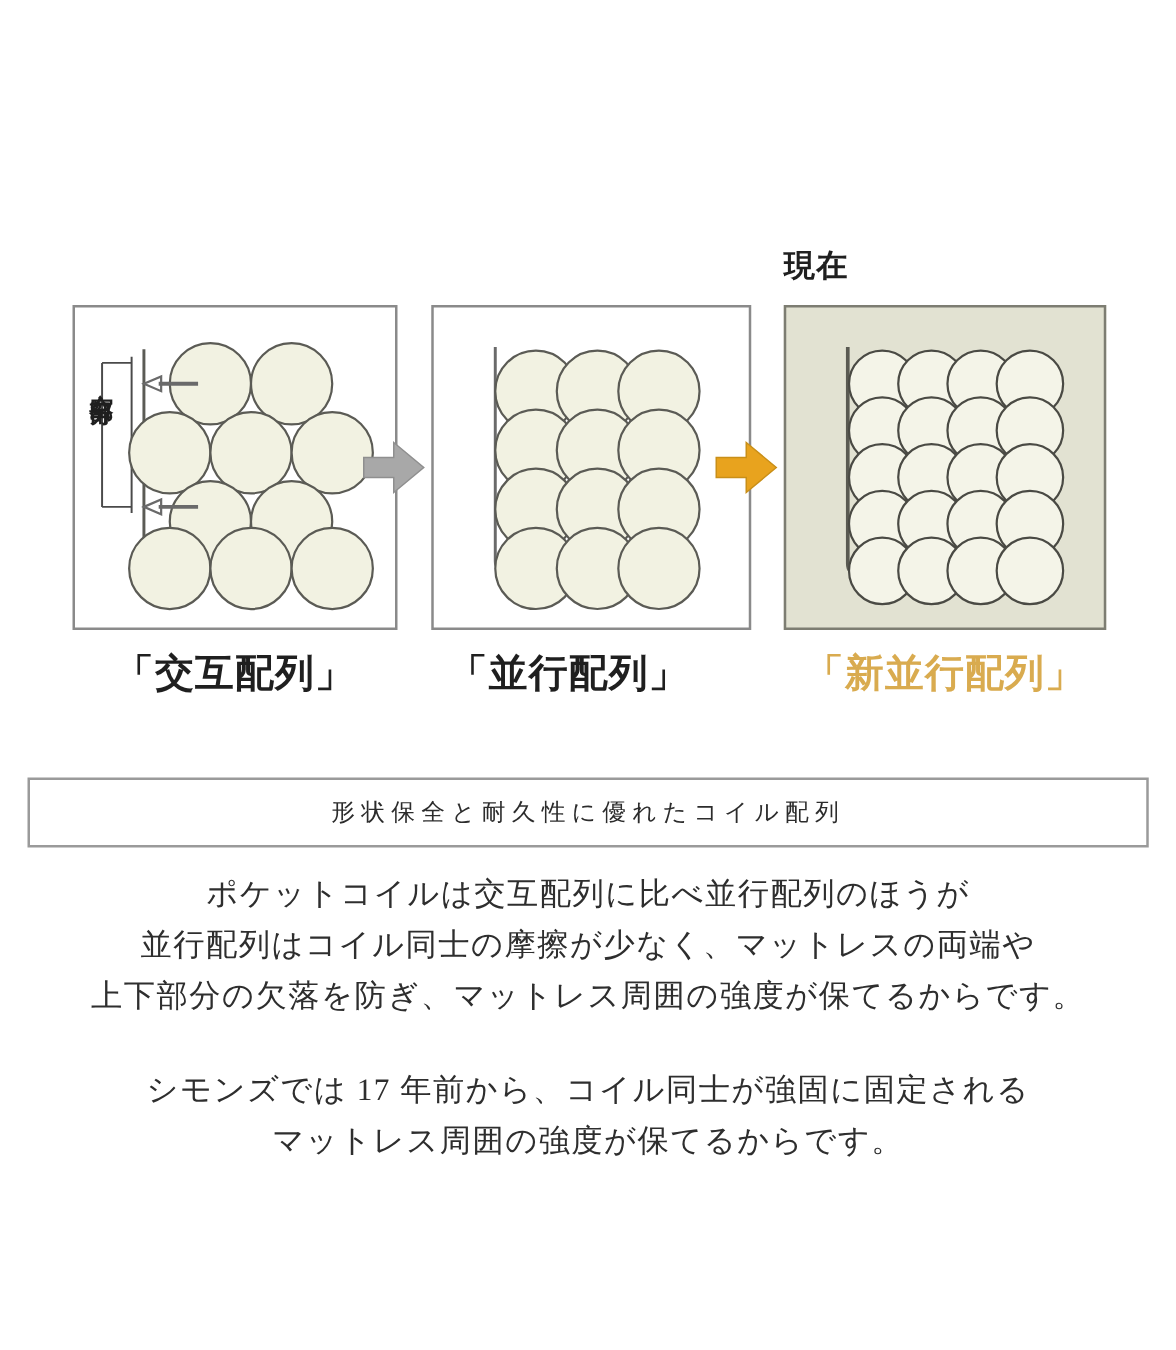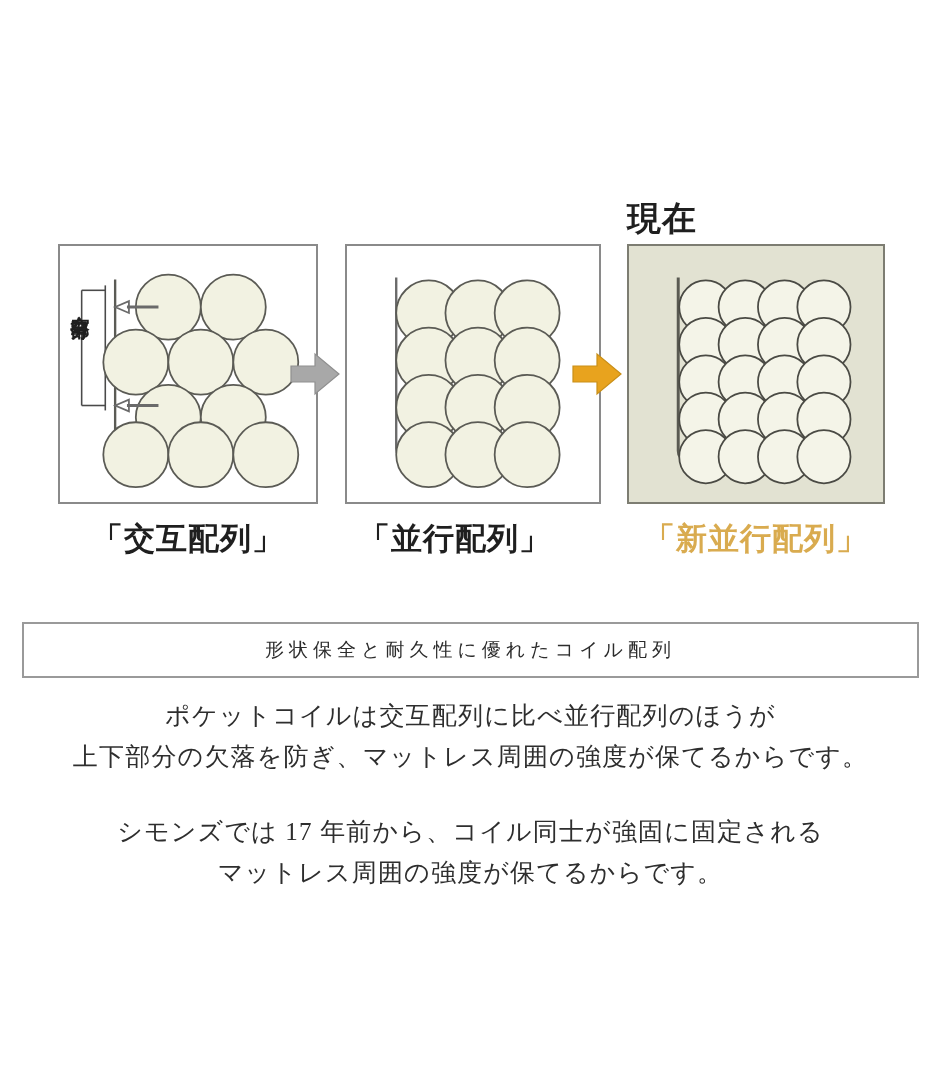--- a/index.html
+++ b/index.html
@@ -44,21 +44,21 @@
     letter-spacing: 1px;
     color: #1f1f1f;
     white-space: nowrap;
   }
   .panel-caption.gold { color: #d9ab4f; }
 
   .now-label {
     position: absolute;
     font-family: "Liberation Sans", "DejaVu Sans", sans-serif;
     font-weight: bold;
-    font-size: 34px;
+    font-size: 25px;
     color: #1f1f1f;
     letter-spacing: 1px;
     white-space: nowrap;
   }
 
   .vlabel {
     position: absolute;
     font-family: "Liberation Sans", "DejaVu Sans", sans-serif;
     font-weight: bold;
     font-size: 19px;
@@ -220,19 +220,20 @@
   <div class="panel-caption gold" style="left:627px; top:518px; width:258px;">「新並行配列」</div>
 </div>
 
 <div id="headline-box">
   <div id="headline-text">形状保全と耐久性に優れたコイル配列</div>
 </div>
 
 <div id="body-copy">
   <div class="para">
     <div class="copy-line">ポケットコイルは交互配列に比べ並行配列のほうが</div>
+    <div class="copy-line">並行配列はコイル同士の摩擦が少なく、マットレスの両端や</div>
     <div class="copy-line">上下部分の欠落を防ぎ、マットレス周囲の強度が保てるからです。</div>
   </div>
   <div class="para">
     <div class="copy-line">シモンズでは 17 年前から、コイル同士が強固に固定される</div>
     <div class="copy-line">マットレス周囲の強度が保てるからです。</div>
   </div>
 </div>
 
 </body></html>

